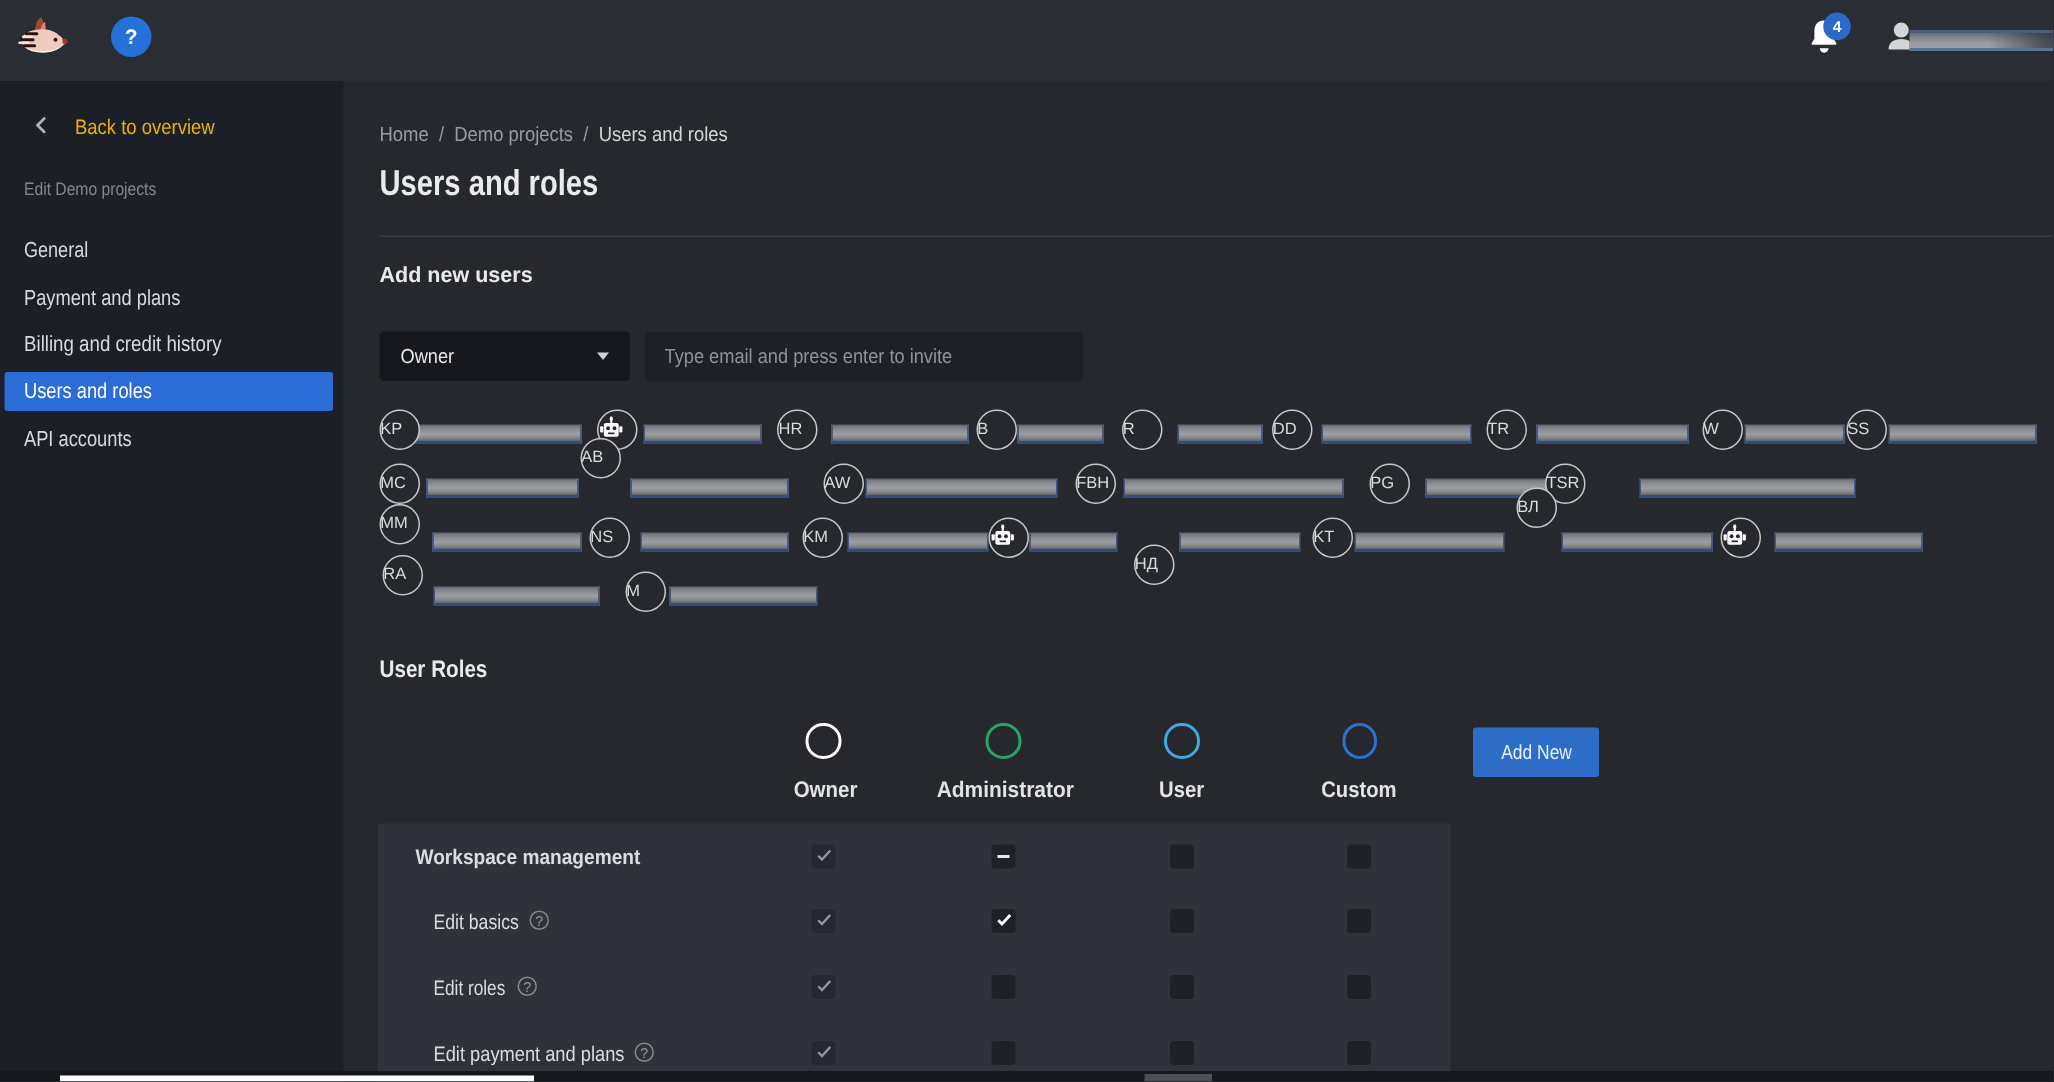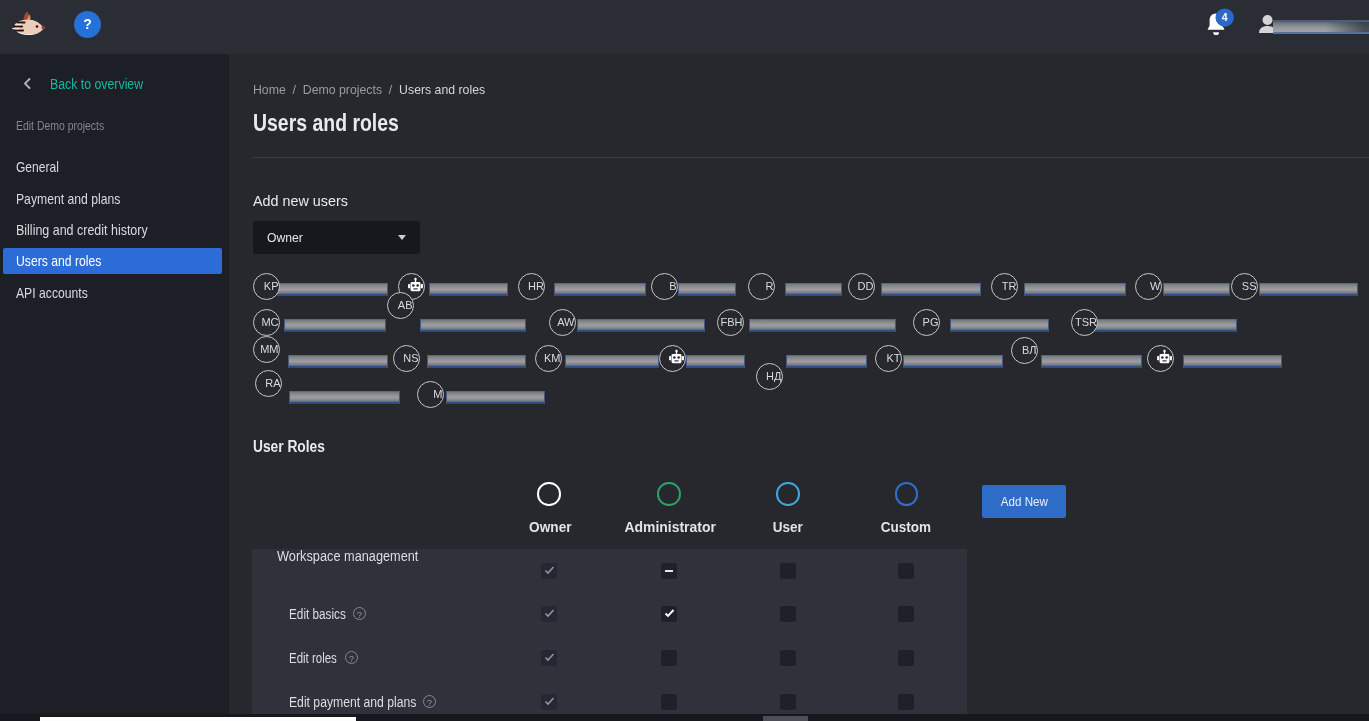--- a/index.html
+++ b/index.html
@@ -13,44 +13,44 @@
   #topbar { position:absolute; left:0; top:0; width:1369px; height:54px; background:#2b2d34; }
   #helpbtn { position:absolute; left:74px; top:11px; width:27px; height:27px; border-radius:50%;
     background:#2671d9; color:#fff; font-size:14px; font-weight:bold; text-align:center; line-height:27px; }
   #namebar { position:absolute; left:1273px; top:19.5px; width:96px; height:14.5px;
     border-top:2px solid #4c5c7d; border-bottom:2px solid #5d7392;
     background:linear-gradient(90deg,rgba(39,44,54,0) 55%,rgba(39,44,54,0.7) 95%),
       linear-gradient(180deg,#666c75 0%,#83878d 32%,#989ba0 65%,#9ba1a9 100%); }
 
   
   #sidebar { position:absolute; left:0; top:54px; width:229px; height:667px; background:#1d1f26; }
-  .back { position:absolute; left:50px; top:22px; font-size:14px; color:#14b8a6; }
+  .back { position:absolute; left:50px; top:22px; font-size:14px; color:#eab308; }
   .editproj { position:absolute; left:16px; top:65px; font-size:12px; color:#83868d; }
   .mitem { position:absolute; left:16px; font-size:14.5px; color:#d8dade; }
   #selitem { position:absolute; left:3px; top:194px; width:219px; height:26px; background:#2b6cd6; border-radius:2px; }
   #selitem > span { position:absolute; left:13px; top:5px; font-size:14.5px; color:#fff; }
 
   
   .crumbs { position:absolute; left:253px; top:82px; font-size:13.5px; color:#999ca4; }
   .crumbs b { color:#d4d6da; font-weight:normal; }
   #title { position:absolute; left:253px; top:109px; font-size:24px; font-weight:bold; color:#e9eaec; }
   #hr1 { position:absolute; left:253px; top:157px; width:1116px; height:1px; background:#3a3c43; }
 
-  #addnew { position:absolute; left:253px; top:193px; font-size:14.5px; font-weight:normal; color:#e9eaec; }
+  #addnew { position:absolute; left:253px; top:176px; font-size:14.5px; font-weight:bold; color:#e9eaec; }
   #dd { position:absolute; left:253px; top:221px; width:167px; height:33px; background:#17181d; border-radius:3px; }
   #dd .t { position:absolute; left:14px; top:9px; font-size:13.5px; color:#e6e7ea; }
   #dd .caret { position:absolute; right:14px; top:14px; width:0; height:0;
     border-left:4.5px solid transparent; border-right:4.5px solid transparent; border-top:5.5px solid #ccd0d6; }
   #inp { position:absolute; left:430px; top:221px; width:292px; height:33px; background:#1e2026; border-radius:3px; }
   #inp .t { position:absolute; left:13px; top:9px; font-size:13.5px; color:#8f929a; }
 
   
   .chip { position:absolute; width:27px; height:27px; border-radius:50%;
     border:1.5px solid #c6c8cd; background:#26282e; color:#d9dbdf;
-    text-align:right; z-index:2; }
+    text-align:left; z-index:2; }
   .chip span { font-size:11px; line-height:24px; display:block; }
   .bar { position:absolute; height:12.5px; z-index:1;
     border:1px solid #45597f; border-bottom:2.5px solid #2f4d7e; border-top-color:#5d6980;
     background:linear-gradient(180deg,#75787d 0%,#8f9196 30%,#9b9da1 55%,#83868b 80%,#62656b 100%); }
 
   #userroles { position:absolute; left:253px; top:438px; font-size:16px; font-weight:bold; color:#e9eaec; }
 
   .rolec { position:absolute; width:23.5px; height:23.5px; border-radius:50%; background:transparent; }
   .rolelab { position:absolute; top:518px; font-size:15px; font-weight:bold; color:#e2e3e6; text-align:center; width:160px; }
   #addnewbtn { position:absolute; left:982px; top:484.5px; width:84px; height:33.5px; background:#2d6cc7; border-radius:2px; }
@@ -120,20 +120,23 @@
   </div>
 
   <div class="crumbs"><span class="sx" style="--s:.91">Home&nbsp; /&nbsp; Demo projects&nbsp; /&nbsp; <b>Users and roles</b></span></div>
   <div id="title"><span class="sx" style="--s:.81">Users and roles</span></div>
   <div id="hr1"></div>
   <div id="addnew"><span class="sx" style="--s:.99">Add new users</span></div>
   <div id="dd">
       <span class="t"><span class="sx" style="--s:.9">Owner</span></span>
       <span class="caret"></span>
     </div>
+  <div id="inp">
+      <span class="t"><span class="sx" style="--s:.9">Type email and press enter to invite</span></span>
+    </div>
 
   <div id="chips">
       <div class="chip" style="left:252.5px;top:272.5px">
         <span>KP</span>
       </div>
       <div class="bar" style="left:277px;top:283px;width:111px"></div>
       <div class="chip" style="left:397.5px;top:272.5px"><svg width="17" height="17" viewBox="0 0 24 24" style="margin-top:3px">
           <g fill="#fff">
             <rect x="11" y="1" width="2" height="6"></rect>
             <circle cx="12" cy="3" r="1.6"></circle>
@@ -187,21 +190,21 @@
       </div>
       <div class="bar" style="left:577px;top:319px;width:128px"></div>
       <div class="chip" style="left:716.5px;top:308.5px">
         <span>FBH</span>
       </div>
       <div class="bar" style="left:749px;top:319px;width:147px"></div>
       <div class="chip" style="left:912.5px;top:308.5px">
         <span>PG</span>
       </div>
       <div class="bar" style="left:950px;top:319px;width:99px"></div>
-      <div class="chip" style="left:1071px;top:308.5px">
+      <div class="chip" style="left:1030px;top:308.5px">
         <span>TSR</span>
       </div>
       <div class="bar" style="left:1093px;top:319px;width:144px"></div>
       <div class="chip" style="left:252.5px;top:336px">
         <span>MM</span>
       </div>
       <div class="bar" style="left:288px;top:355px;width:100px"></div>
       <div class="chip" style="left:392.5px;top:344.5px">
         <span>NS</span>
       </div>
@@ -224,21 +227,21 @@
         </svg></div>
       <div class="bar" style="left:686px;top:355px;width:59px"></div>
       <div class="chip" style="left:755.5px;top:363px">
         <span>НД</span>
       </div>
       <div class="bar" style="left:786px;top:355px;width:81px"></div>
       <div class="chip" style="left:874.5px;top:344.5px">
         <span>KT</span>
       </div>
       <div class="bar" style="left:903px;top:355px;width:100px"></div>
-      <div class="chip" style="left:1010.5px;top:337px">
+      <div class="chip" style="left:1010.5px;top:325px">
         <span>ВЛ</span>
       </div>
       <div class="bar" style="left:1041px;top:355px;width:101px"></div>
       <div class="chip" style="left:1146.5px;top:344.5px"><svg width="17" height="17" viewBox="0 0 24 24" style="margin-top:3px">
           <g fill="#fff">
             <rect x="11" y="1" width="2" height="6"></rect>
             <circle cx="12" cy="3" r="1.6"></circle>
             <rect x="5" y="7" width="14" height="13" rx="2"></rect>
             <rect x="1.5" y="10" width="3" height="6" rx="1"></rect>
             <rect x="19.5" y="10" width="3" height="6" rx="1"></rect>
@@ -265,21 +268,21 @@
   <div class="rolec" style="left:894.7px;top:482.2px;border:2.75px solid #2f6fd0;"></div>
   <div class="rolelab" style="left:470px;"><span class="sxc" style="--s:.91">Owner</span></div>
   <div class="rolelab" style="left:590px;"><span class="sxc" style="--s:.93">Administrator</span></div>
   <div class="rolelab" style="left:708px;"><span class="sxc" style="--s:.9">User</span></div>
   <div class="rolelab" style="left:826px;"><span class="sxc" style="--s:.9">Custom</span></div>
   <div id="addnewbtn">
       <span><span class="sxc" style="--s:.86">Add New</span></span>
     </div>
 
   <div id="panel"></div>
-  <div class="rowlab" style="left:277px;top:548px;"><span class="sx" style="--s:.91">Workspace management</span></div>
+  <div class="rowlab" style="left:277px;top:563px;font-weight:bold;"><span class="sx" style="--s:.91">Workspace management</span></div>
   <div class="rowlab" style="left:289px;top:606px;"><span class="sx" style="--s:.84">Edit basics</span></div>
   <span class="help" style="left:353px;top:607px;">?</span>
   <div class="rowlab" style="left:289px;top:650px;"><span class="sx" style="--s:.82">Edit roles</span></div>
   <span class="help" style="left:345px;top:651px;">?</span>
   <div class="rowlab" style="left:289px;top:694px;"><span class="sx" style="--s:.87">Edit payment and plans</span></div>
   <span class="help" style="left:423px;top:695px;">?</span>
   <div id="cbs">
       <div class="cb dim" style="left:541px;top:563px">
         <svg width="11" height="9" viewBox="0 0 11 9" style="left:3px;top:3px">
           <polyline points="1.5,4.5 4,7 9.5,1" fill="none" stroke="#8f949e" stroke-width="1.6"></polyline>

